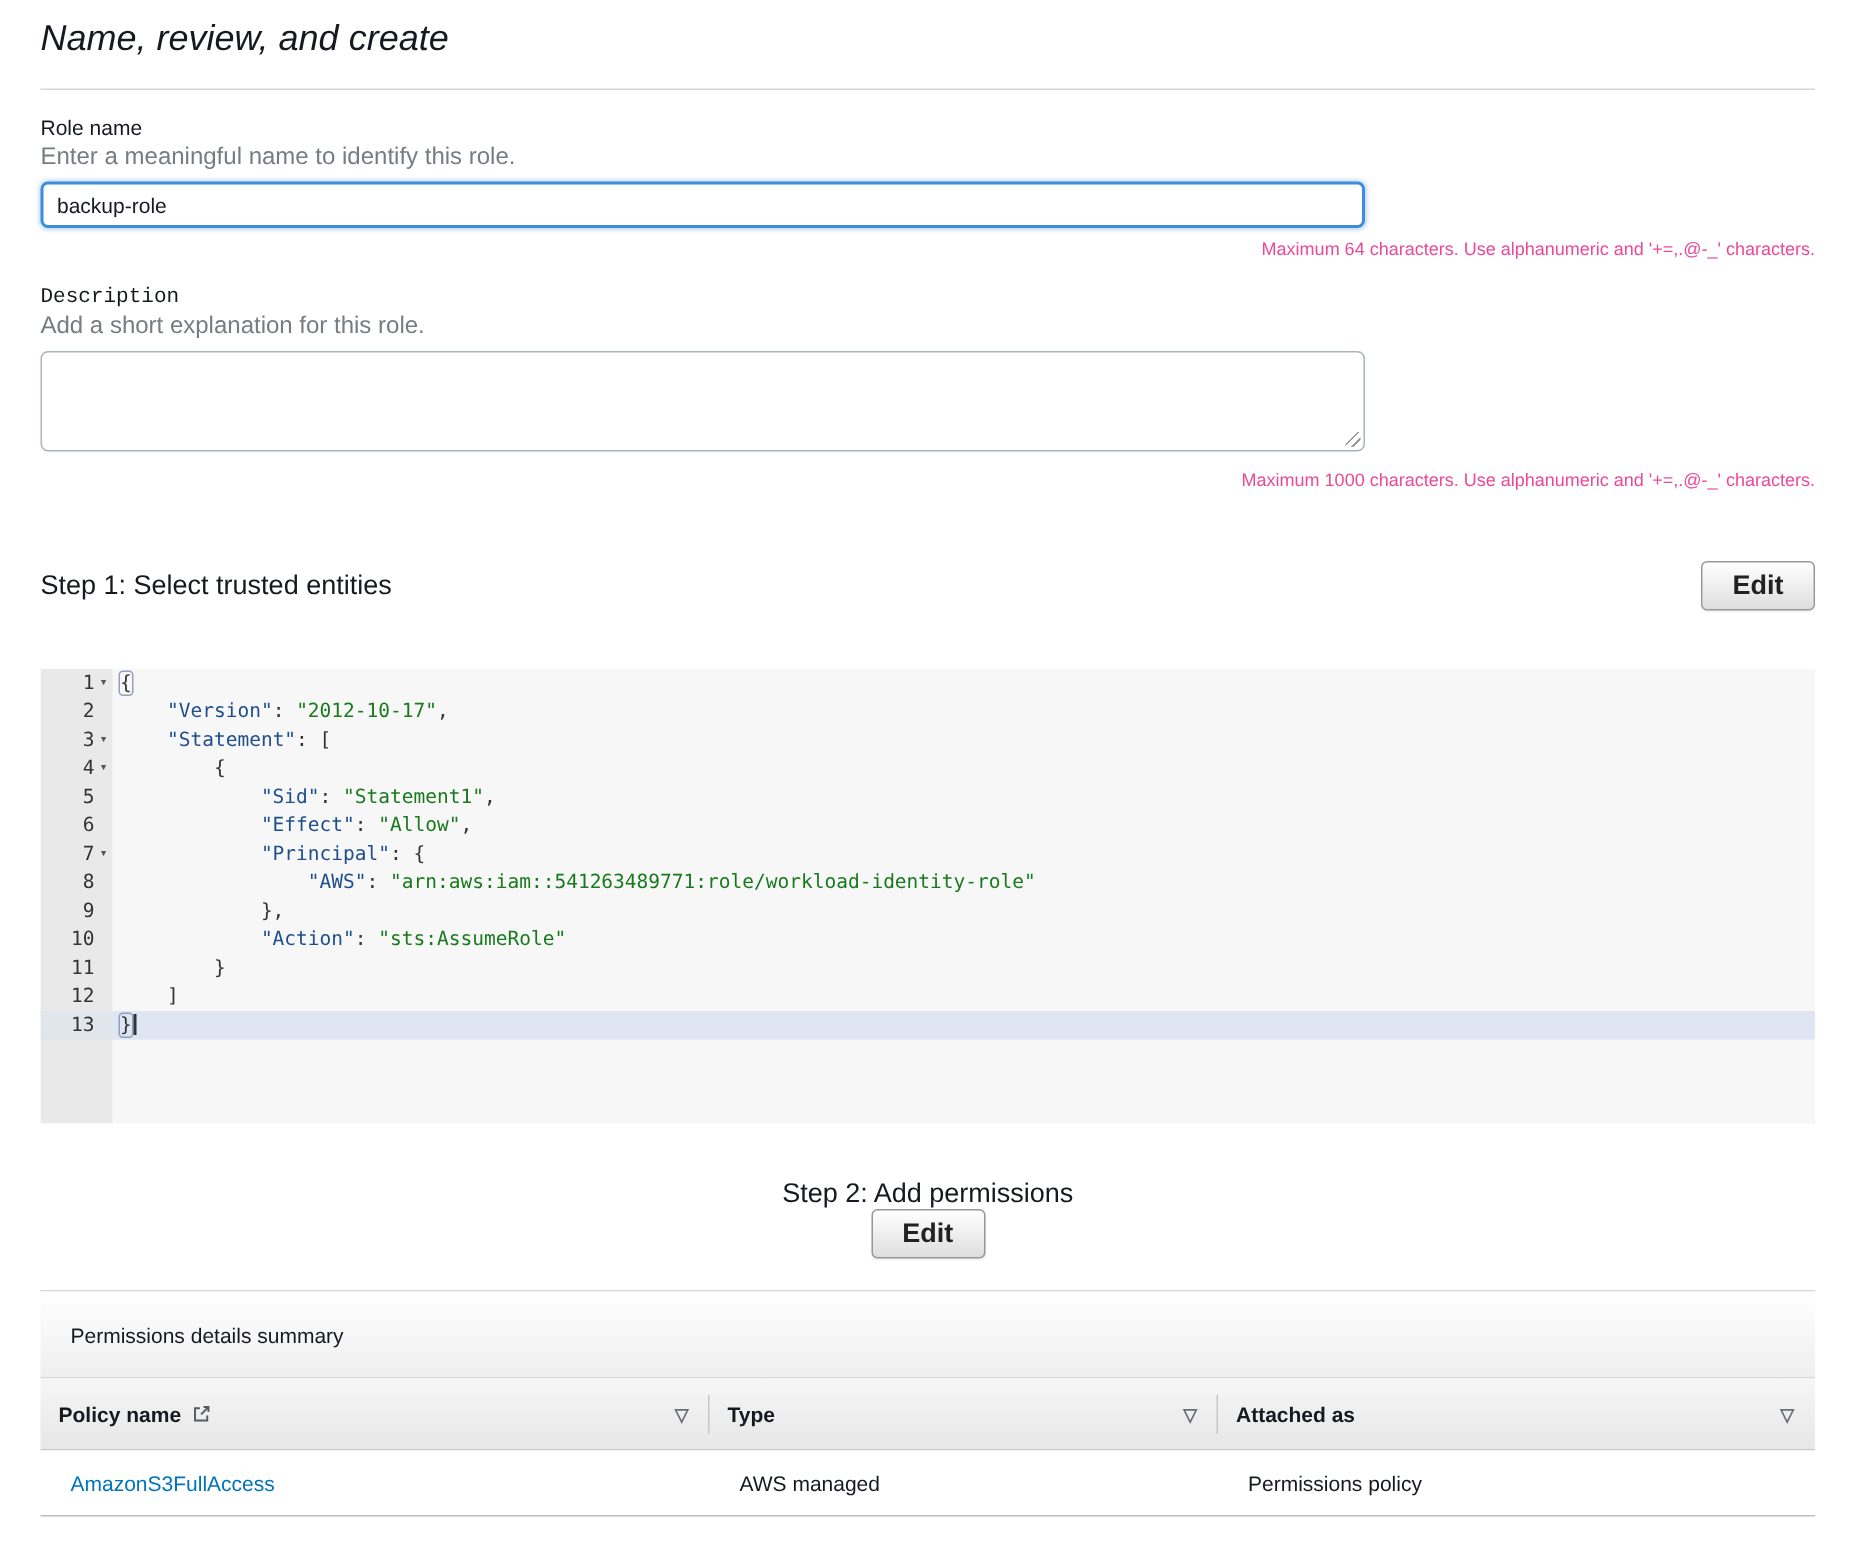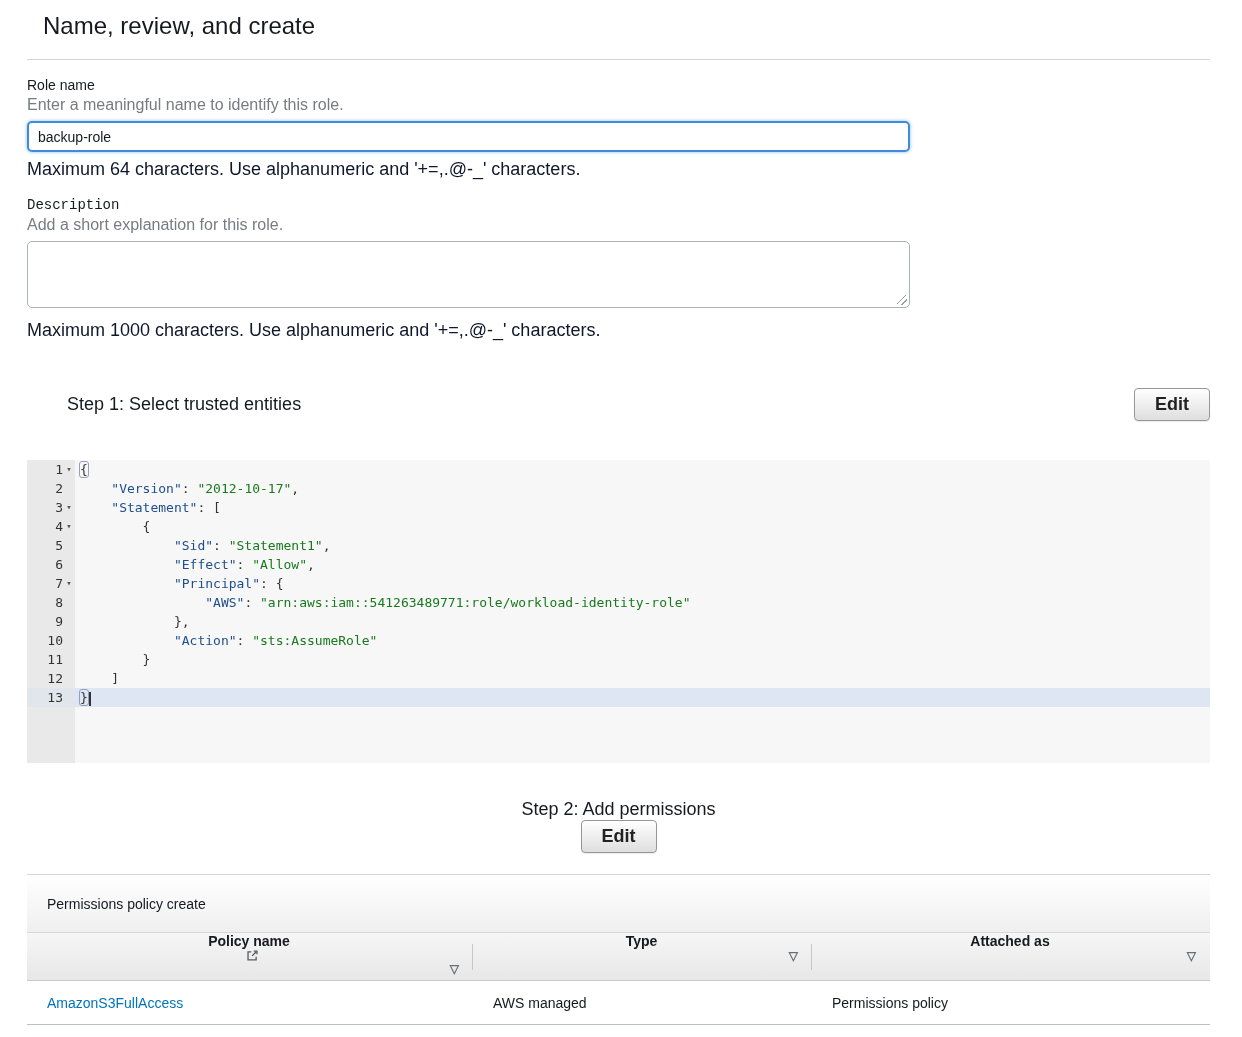--- a/index.html
+++ b/index.html
@@ -7,26 +7,26 @@
   body {
     width: 1242px; height: 1037px;
     background: #ffffff;
     font-family: "Liberation Sans", sans-serif;
     color: #16191f;
     overflow: hidden;
   }
   .content { padding: 0 32px 0 27px; }
 
   
-  .page-title { font-size: 24px; font-weight: 400; margin: 12px 0 0 16px; color: #16191f; }
+  .page-title { font-size: 24px; font-weight: 400; margin: 12px 0 0 0; color: #16191f; font-style: italic; }
   .section-heading { font-size: 16px; font-weight: 700; margin: 44px 0 0 0; }
   .divider { border: none; border-top: 1px solid #d5d5d5; margin: 19px 0 0 0; }
   .field-label { font-size: 14px; font-weight: 400; margin-top: 17px; color: #16191f; }
   .field-help { font-size: 16px; color: #767c82; margin-top: 3px; }
-  .field-constraint { font-size: 18px; color: #0f172a; margin-top: 7px; }
+  .field-constraint { font-size: 12px; color: #ec4899; margin-top: 7px; text-align: right; }
 
   
   .role-name-input {
     display: block; margin-top: 7px;
     width: 883px; height: 31px;
     border: 2px solid #3e8ddd; border-radius: 5px;
     box-shadow: 0 0 3px 1px rgba(62,141,221,0.35);
     padding: 0 9px; font-size: 14px; color: #16191f;
     font-family: "Liberation Sans", sans-serif;
     outline: none;
@@ -43,21 +43,21 @@
     content: ""; position: absolute; right: 3px; bottom: 3px;
     width: 10px; height: 10px;
     background:
       linear-gradient(135deg, transparent 40%, #9b9b9b 40%, #9b9b9b 48%, transparent 48%,
                       transparent 68%, #9b9b9b 68%, #9b9b9b 76%, transparent 76%);
   }
   .desc-constraint { margin-top: 12px; }
 
   
   .step-row { display: flex; justify-content: space-between; align-items: center; }
-  .step1-row { margin-top: 47px; margin-left: 40px; }
+  .step1-row { margin-top: 47px; }
   .step2-row { margin-top: 36px; flex-direction: column; }
   .step-heading { font-size: 18px; font-weight: 400; color: #16191f; }
   .edit-btn {
     font-family: "Liberation Sans", sans-serif;
     font-size: 18px; font-weight: 700; color: #222;
     background: linear-gradient(#ffffff, #dedede);
     border: 1px solid #979797; border-radius: 4px;
     padding: 5px 20px; cursor: pointer;
     box-shadow: 0 1px 1px rgba(0,0,0,0.08);
   }
@@ -87,21 +87,21 @@
   .caret { display: inline-block; width: 2px; height: 14px; background: #333; vertical-align: middle; margin-left: 1px; }
 
   
   .perm-panel { margin-top: 21px; border-top: 1px solid #d5d5d5; }
   .panel-title-row {
     height: 58px; display: flex; align-items: center; padding-left: 20px;
     background: linear-gradient(#ffffff, #efefef);
     border-bottom: 1px solid #d8d8d8; font-size: 14px;
   }
   .thead { display: flex; height: 48px; background: linear-gradient(#f6f6f6, #e7e7e7); border-bottom: 1px solid #c6cbd0; }
-  .th { display: flex; align-items: center; padding: 0 14px 0 12px; font-size: 14px; font-weight: 700; position: relative; flex-direction: column; }
+  .th { display: flex; align-items: center; padding: 0 14px 0 12px; font-size: 14px; font-weight: 700; position: relative; }
   .th:not(:last-child)::after { content: ""; position: absolute; right: 0; top: 11px; width: 1px; height: 26px; background: #c3c8cc; }
   .col1 { width: 446px; flex: 0 0 446px; }
   .col2 { width: 339px; flex: 0 0 339px; }
   .col3 { flex: 1; }
   .sort-icon { margin-left: auto; color: #687078; font-size: 12px; }
   .ext-link-icon { margin-left: 7px; color: #545b64; display: inline-flex; }
   .trow { display: flex; height: 44px; align-items: center; background: #fff; border-bottom: 1px solid #b9bfc4; font-size: 14px; }
   .td { padding: 0 14px 0 20px; }
   .policy-link { color: #0073bb; text-decoration: none; cursor: pointer; }
 </style>
@@ -227,21 +227,21 @@
         </div>
       </div>
   </div>
 
   <div class="step-row step2-row">
     <div class="step-heading">Step 2: Add permissions</div>
     <button class="edit-btn">Edit</button>
   </div>
 
   <div class="perm-panel">
-    <div class="panel-title-row">Permissions policy create</div>
+    <div class="panel-title-row">Permissions details summary</div>
     <div class="thead" id="perm-thead">
         <div class="th col1">
           <span>Policy name</span>
           <span class="ext-link-icon">
             <svg width="13" height="13" viewBox="0 0 16 16" fill="none" stroke="currentColor" stroke-width="1.6">
               <path d="M12.5 9.5v4h-10v-10h4"></path>
               <path d="M9.5 2.5h4v4"></path>
               <path d="M13 3L7.5 8.5"></path>
             </svg>
           </span>

